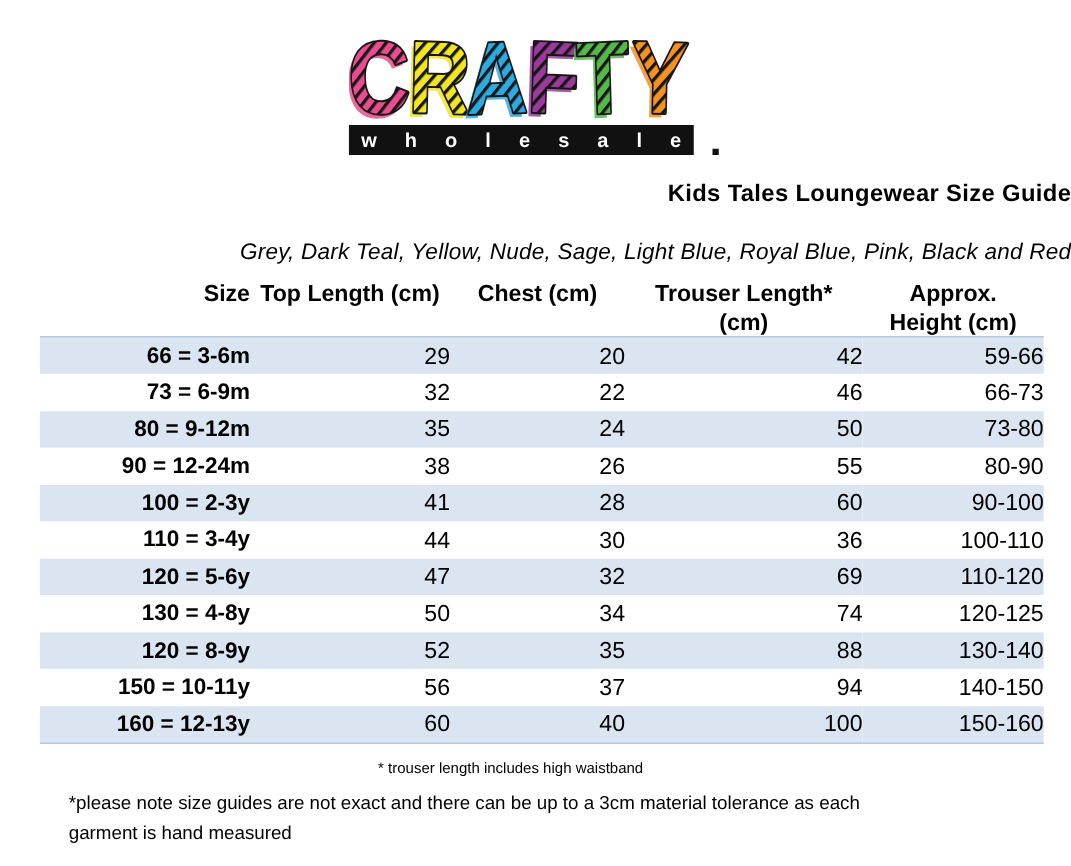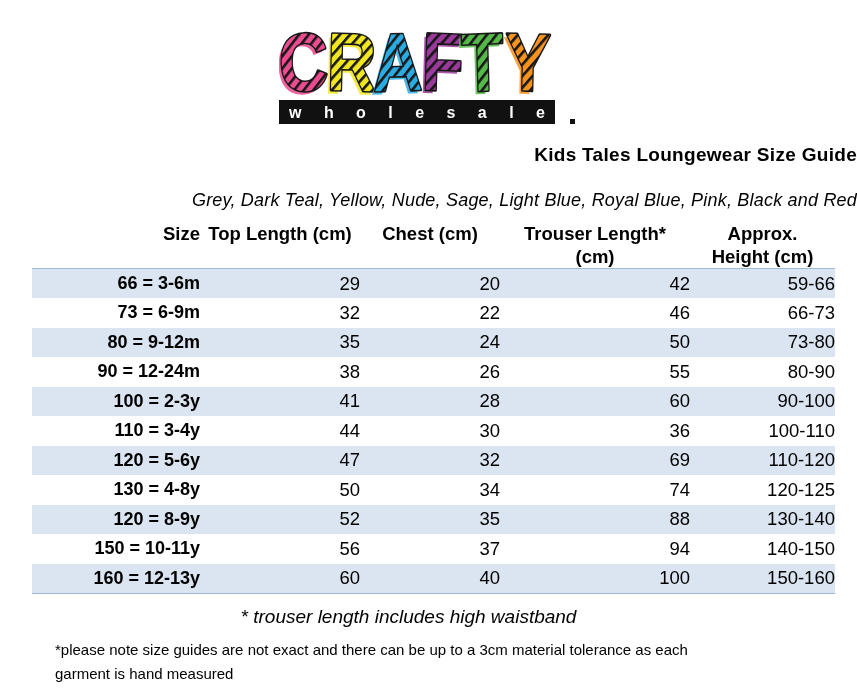--- a/index.html
+++ b/index.html
@@ -51,21 +51,21 @@
     border-top:1.5px solid var(--tbl-border,#9db8d8);
     border-bottom:1.5px solid var(--tbl-border,#9db8d8);
   }
   tbody tr{ height:29.5px; }
   tbody tr:nth-child(odd){ background:var(--shade,#dbe5f1); }
   tbody td{ padding:0; font-size:18.5px; text-align:right; }
   tbody td.c-size{ text-align:right; font-weight:bold; padding-left:16px; font-size:18px; }
   
   .fn1{
     margin:12px 40px 0 0; text-align:center;
-    font-style:italic; font-size:19px;
+    font-size:12px;
   }
   .fn2{
     margin:10px 0 0 55px; width:672px;
     font-size:15px; line-height:1.6;
   }
 </style>
 </head>
 <body>
 
 <div class="page">

